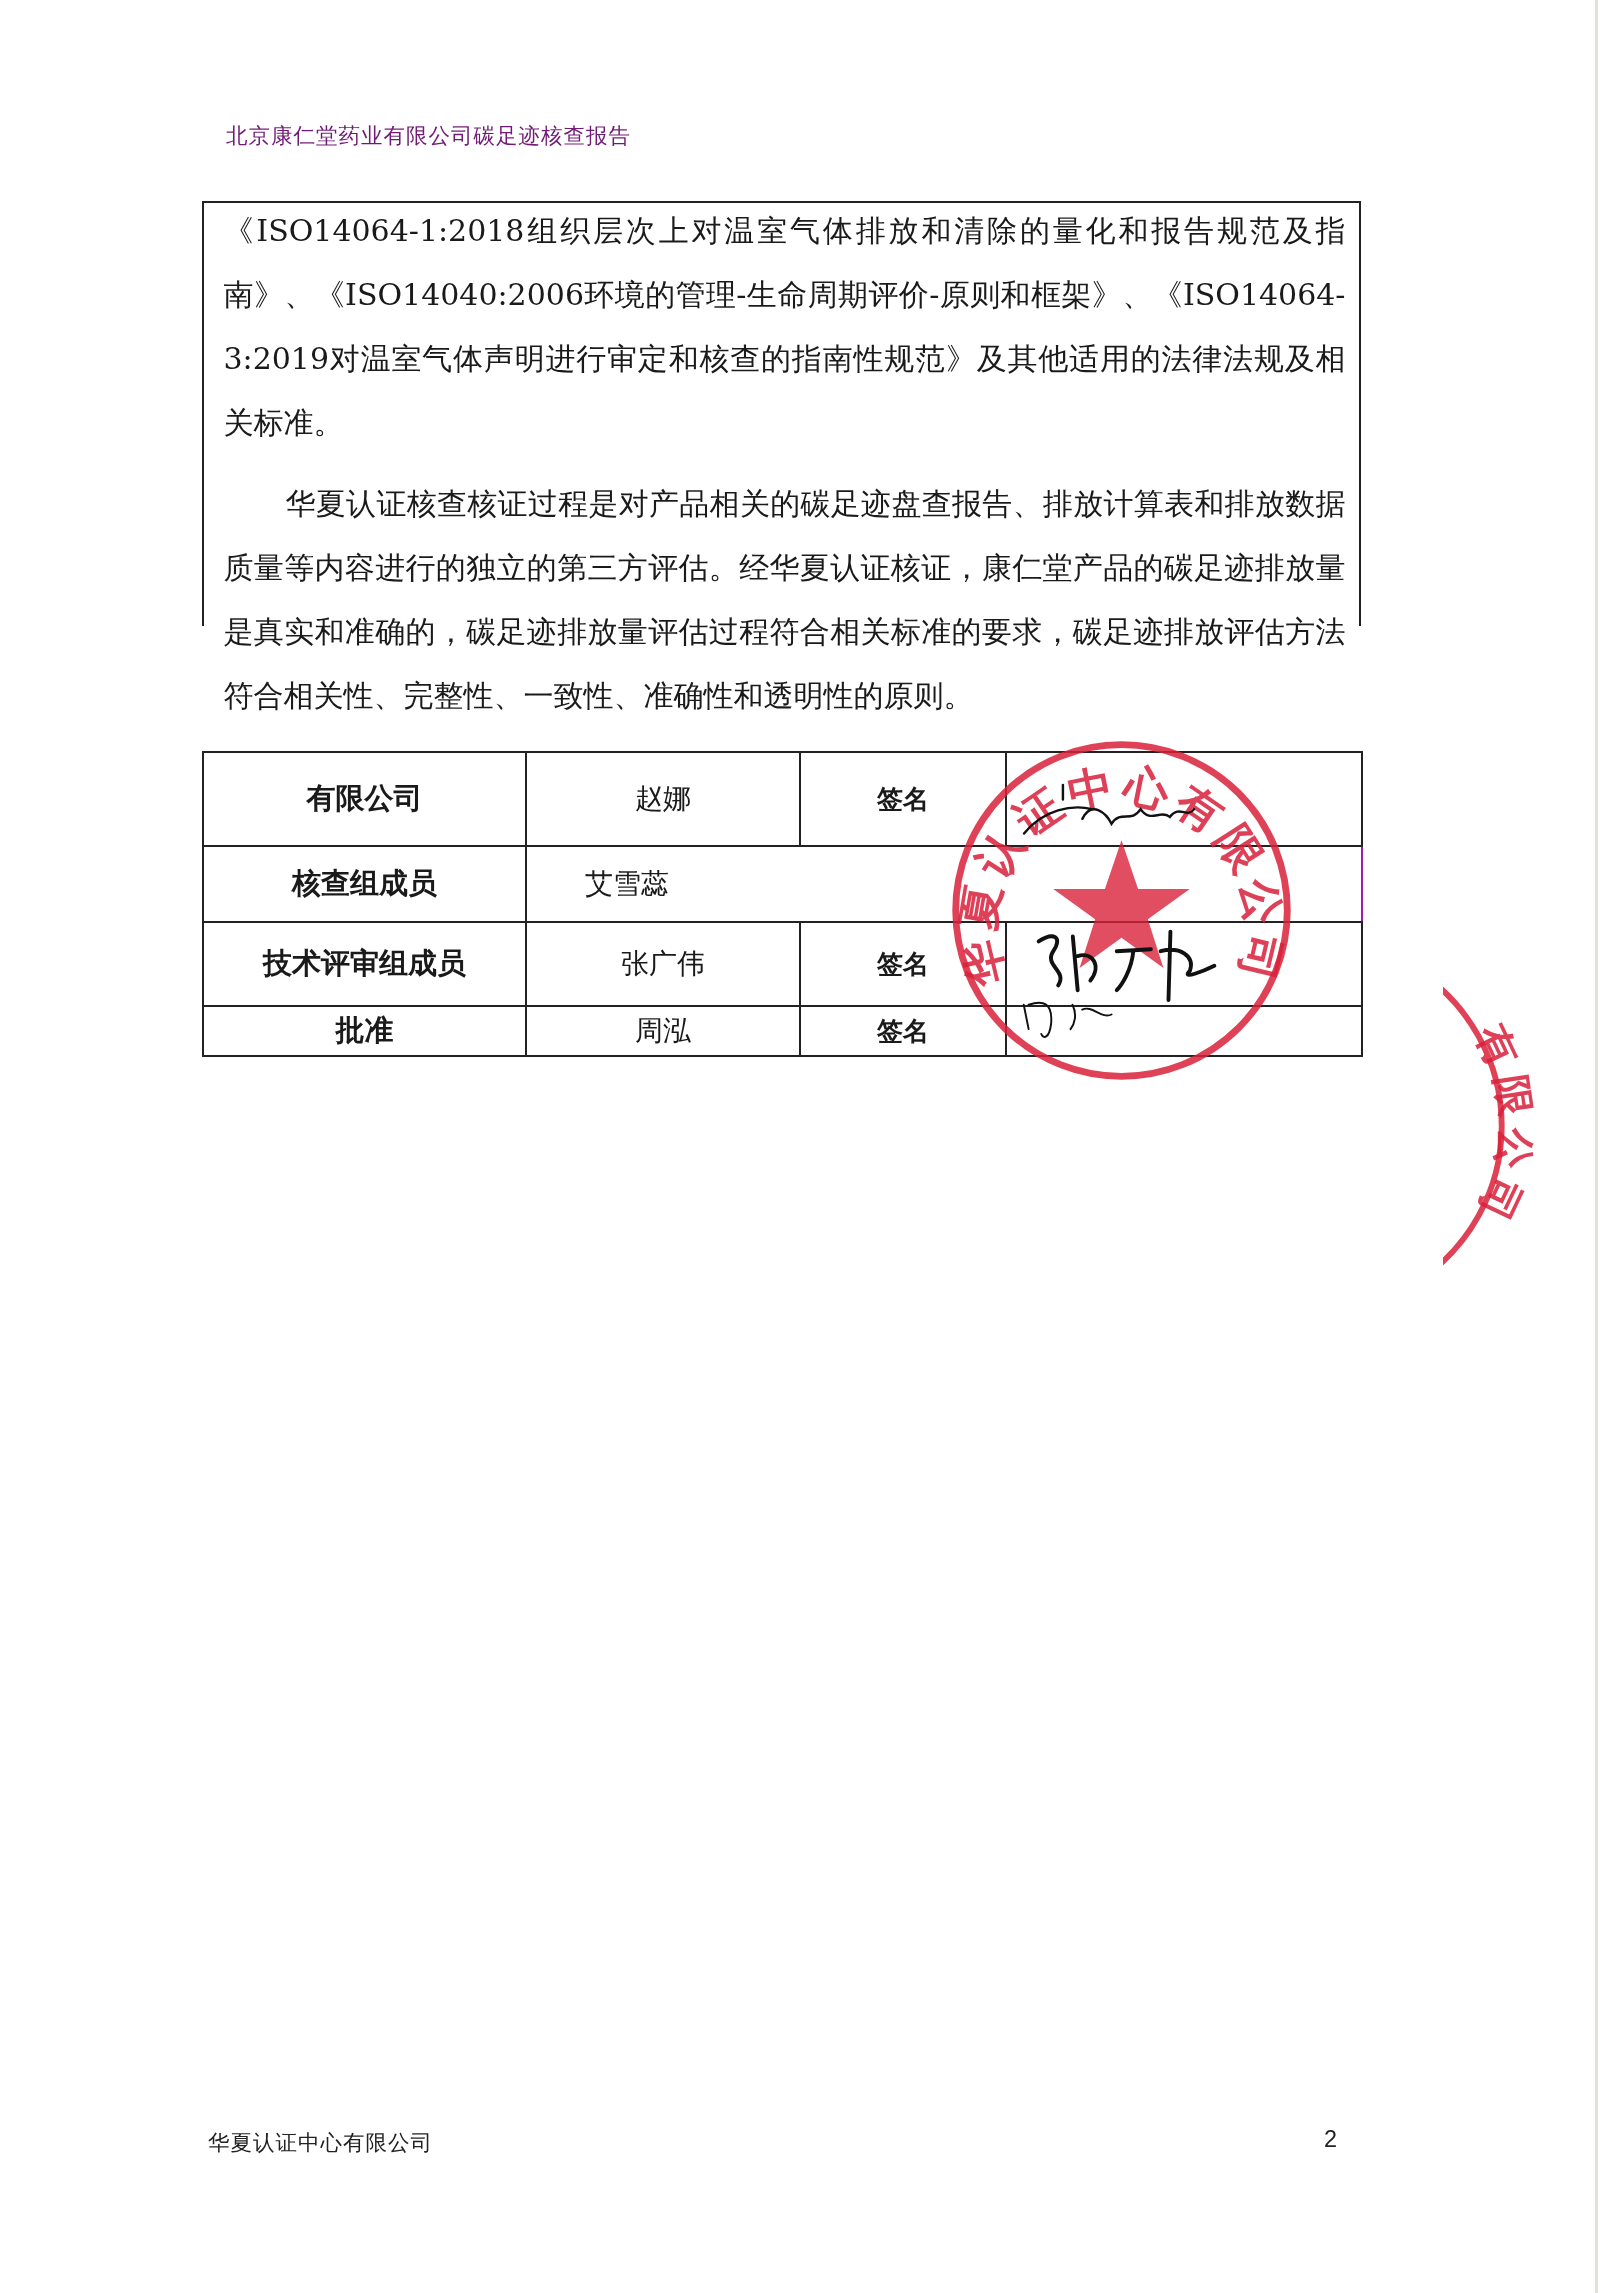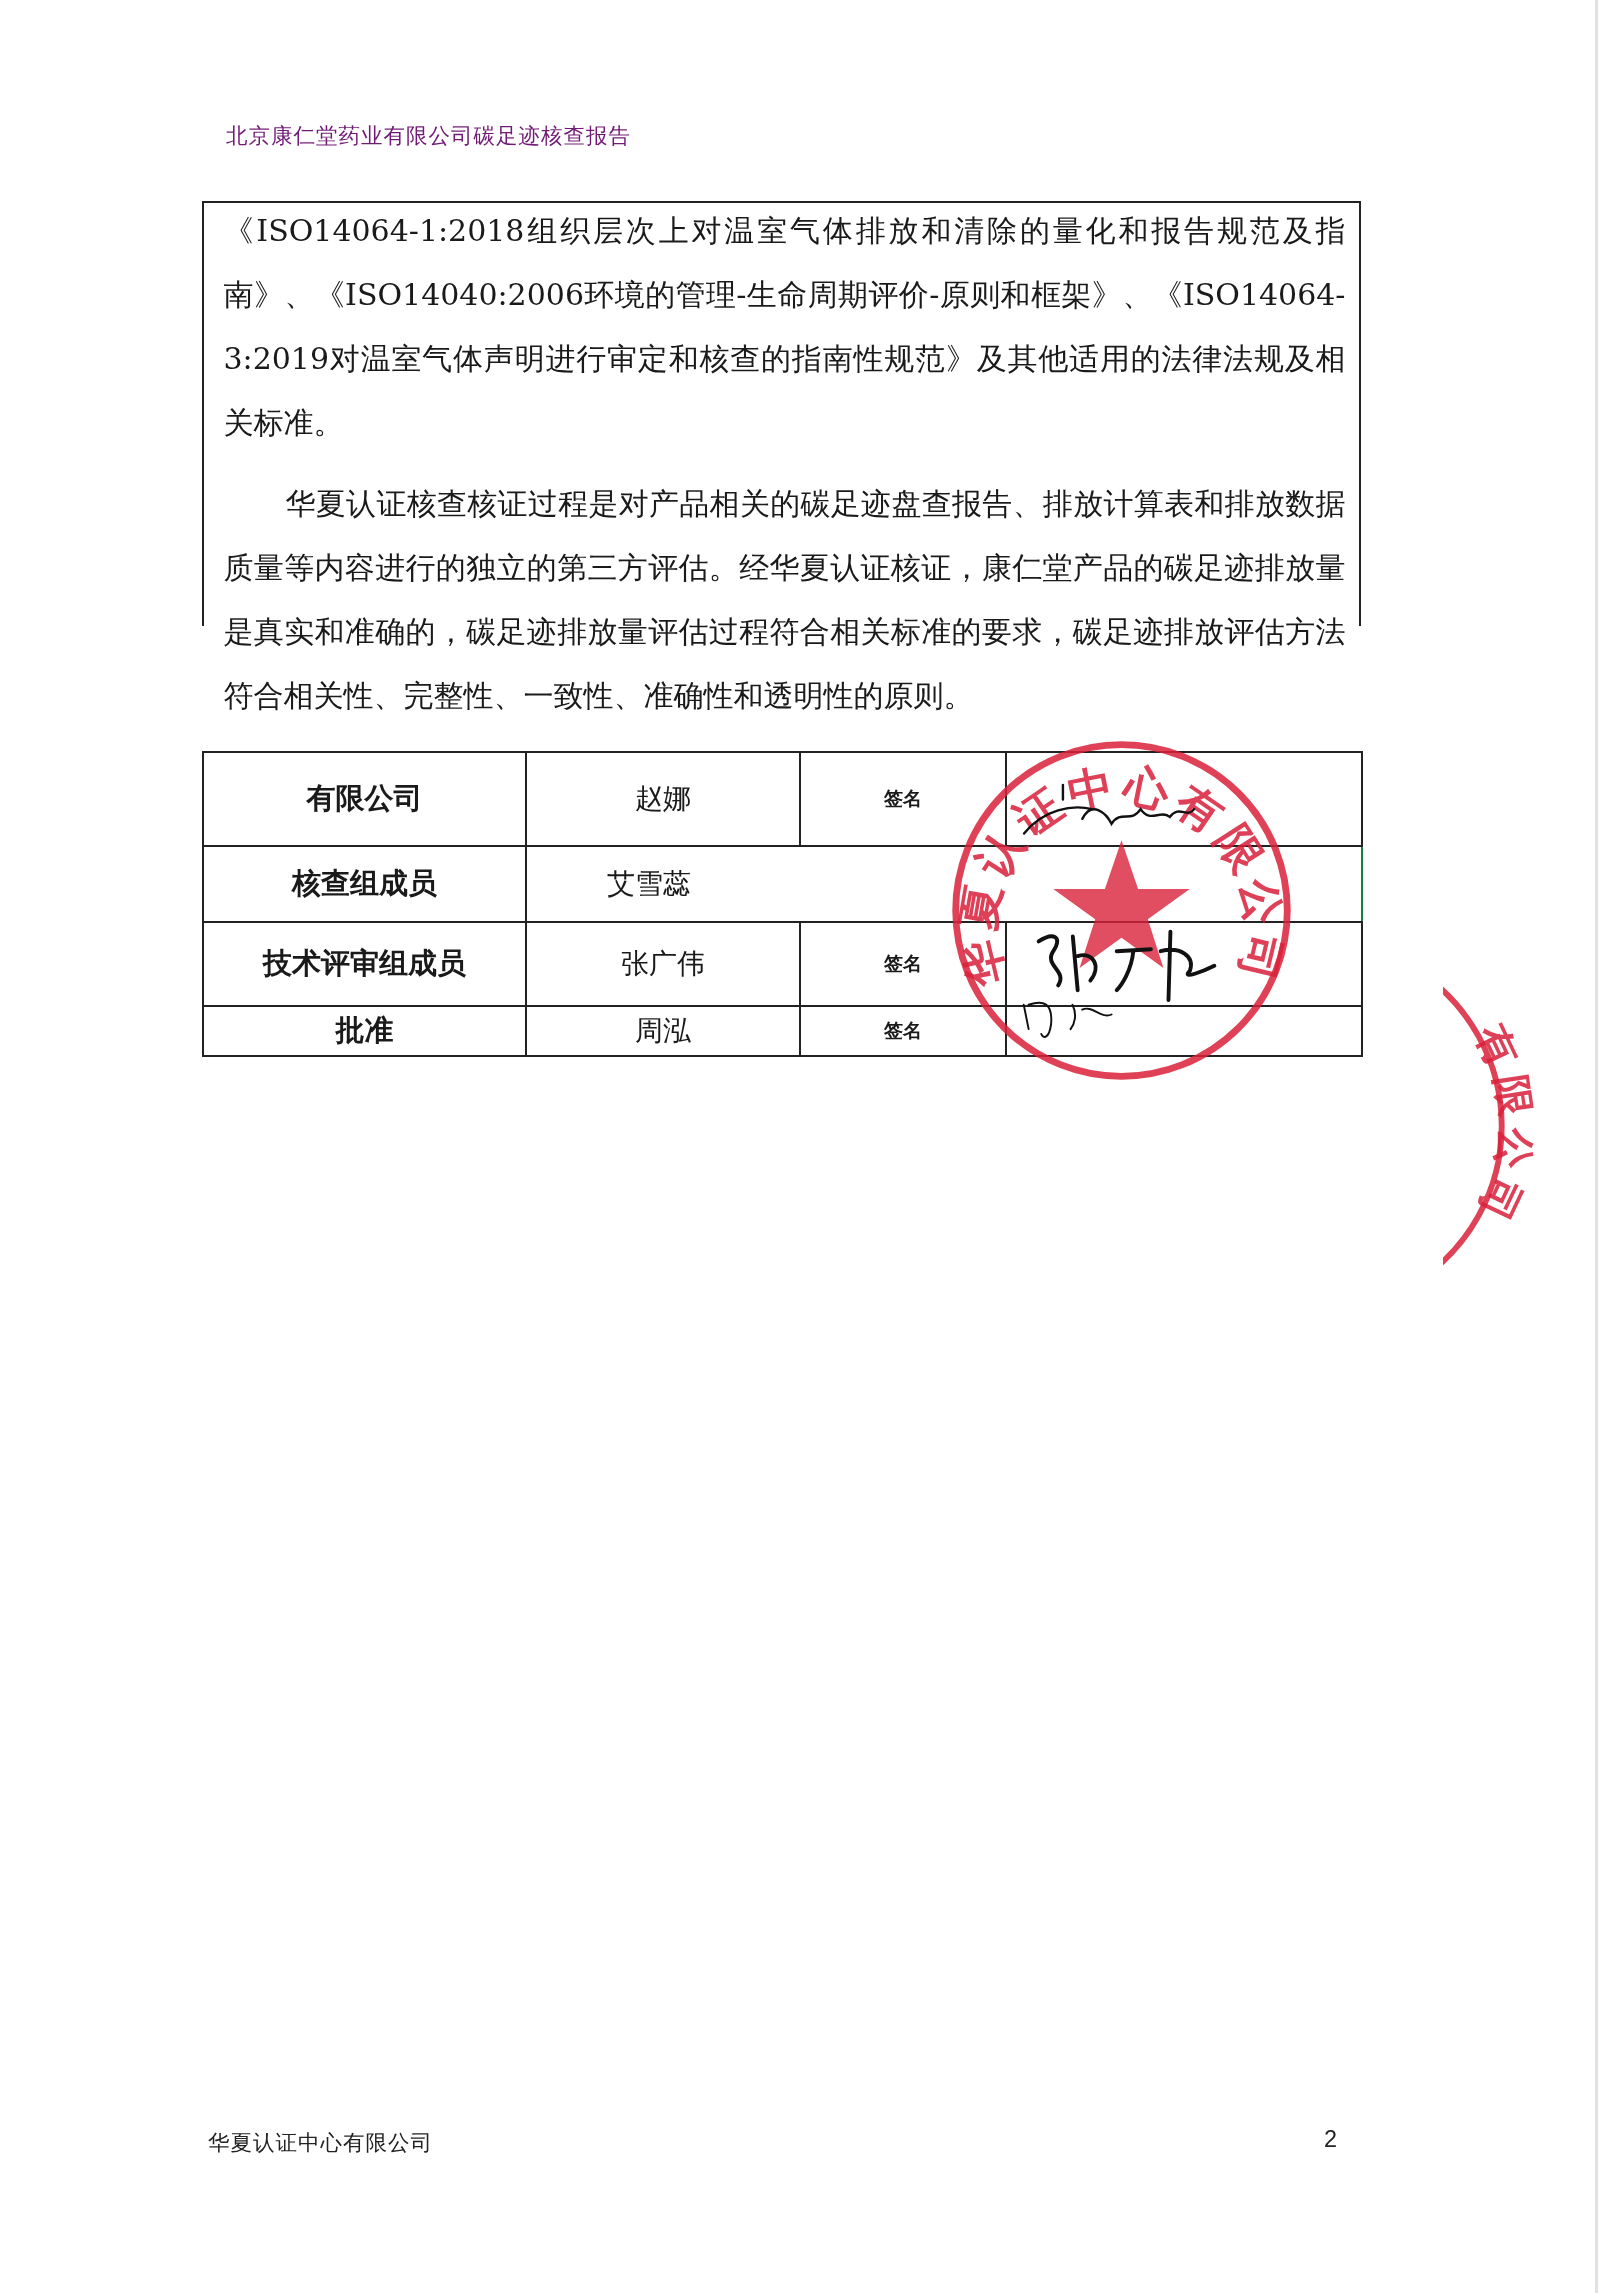--- a/index.html
+++ b/index.html
@@ -76,26 +76,26 @@
       font-weight: bold;
       font-size: 29px;
     }
     .sig-table td.name {
       font-family: "DejaVu Sans", "Liberation Sans", sans-serif;
       font-size: 28px;
     }
     .sig-table td.siglabel {
       font-family: "DejaVu Sans", "Liberation Sans", sans-serif;
       font-weight: bold;
-      font-size: 19px;
+      font-size: 26px;
     }
     .sig-table td.member-name {
       text-align: left;
-      padding-left: 80px;
-      border-right: 2px solid #15803d;
+      padding-left: 58px;
+      border-right: 2px solid #a21caf;
     }
     .row-1 { height: 94px; }
     .row-2 { height: 76px; }
     .row-3 { height: 84px; }
     .row-4 { height: 50px; margin-left: 28px; }
 
     .stamp {
       position: absolute;
       pointer-events: none;
     }

